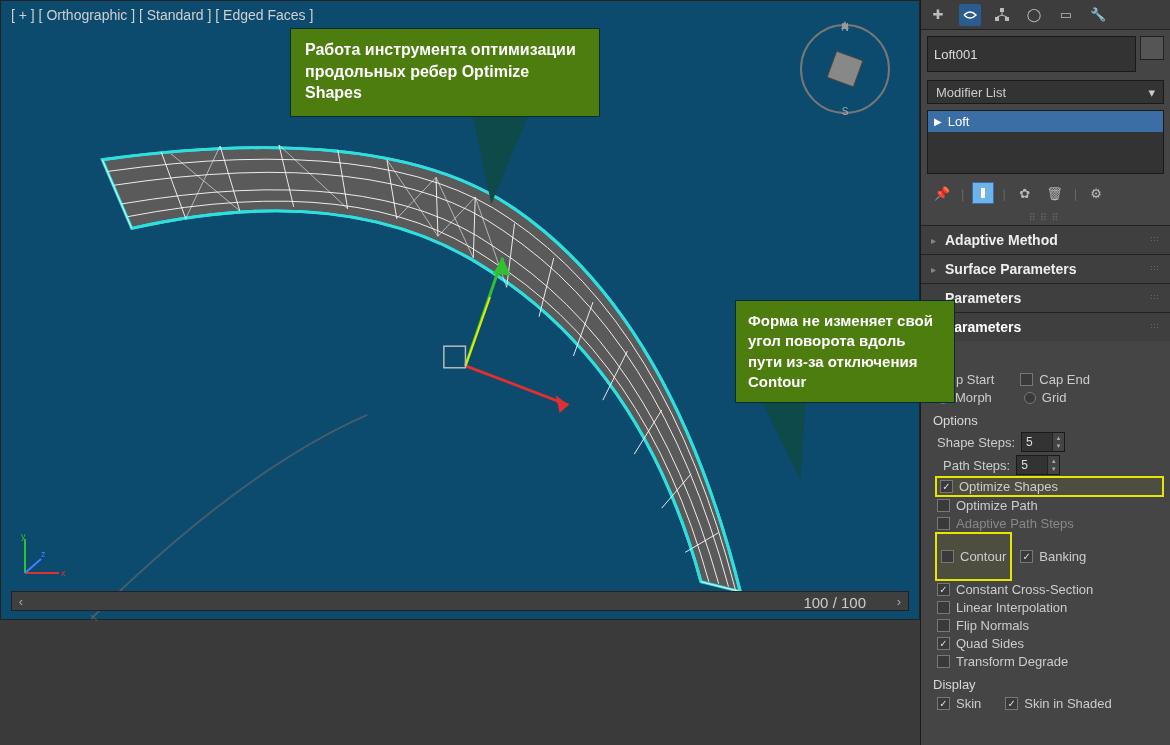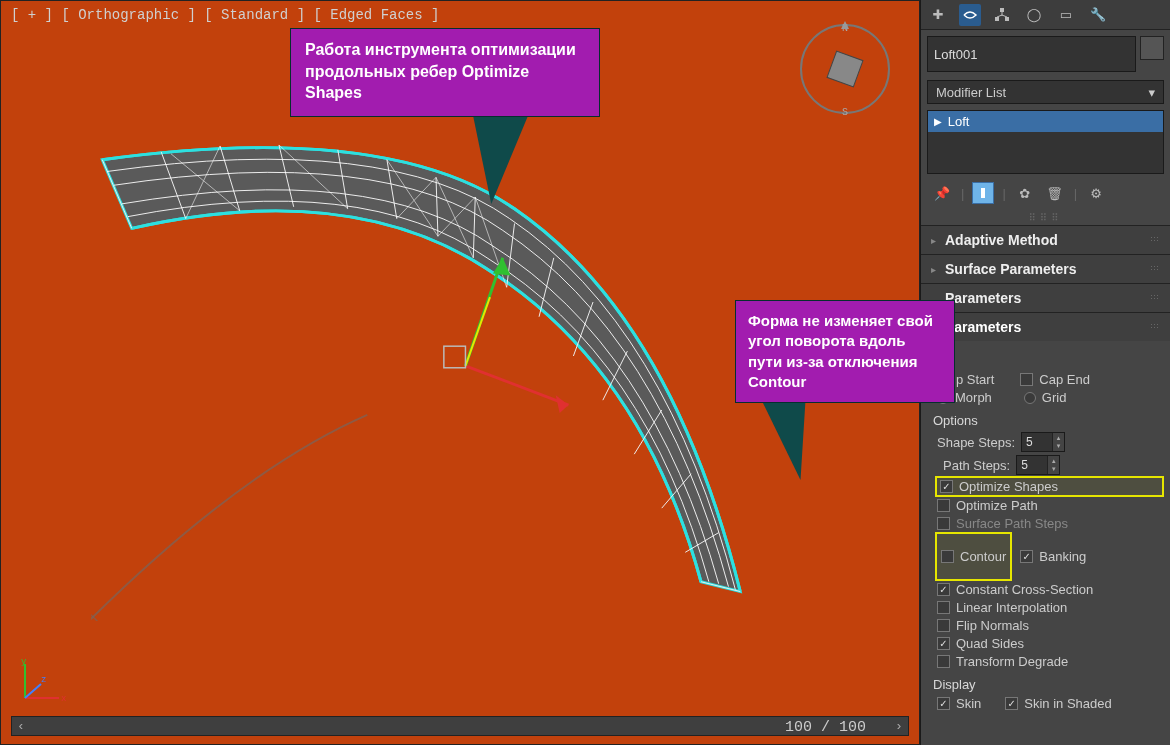--- a/index.html
+++ b/index.html
@@ -10,24 +10,23 @@
     font-size: 13px;
     color: #cccccc;
     overflow: hidden;
     position: relative;
   }
 
   
   .viewport {
     position: absolute;
     left: 0; top: 0;
-    width: 920px; height: 745px;
-    background: #c2410c;
+    width: 920px; height: 620px;
+    background: #0c4a6e;
     border: 1px solid #222;
-    font-family: Liberation Mono, monospace;
   }
   .viewport-label {
     position: absolute; top: 6px; left: 10px;
     color: #d0d0d0; font-size: 14px;
   }
   .viewcube {
     position: absolute; top: 18px; right: 24px;
     width: 100px; height: 100px;
     pointer-events: none;
   }
@@ -49,21 +48,21 @@
   }
   .scroll-track { flex: 1; position: relative; height: 100%; }
   .page-readout {
     position: absolute; right: 24px; top: 2px;
     color: #ccc; font-size: 15px;
   }
 
   
   .callout {
     position: absolute;
-    background: #a21caf;
+    background: #4d7c0f;
     border: 1px solid #062e2e;
     color: #fff;
     font-weight: bold;
     font-size: 16px;
     line-height: 1.35;
     padding: 10px 14px 12px 14px;
     max-width: 310px;
     z-index: 50;
   }
   .callout-1 { top: 28px; left: 290px; width: 310px; }
@@ -456,21 +455,21 @@
       <div class="row highlight" style="padding:1px 3px;">
         <span class="cbox checked"></span>
         <span>Optimize Shapes</span>
       </div>
       <div class="row">
         <span class="cbox"></span>
         <span>Optimize Path</span>
       </div>
       <div class="row dim">
         <span class="cbox"></span>
-        <span>Surface Path Steps</span>
+        <span>Adaptive Path Steps</span>
       </div>
       <div class="row">
         <span class="highlight" style="display:inline-flex; align-items:center; gap:6px; padding:15px 4px;">
           <span class="cbox"></span>
           <span>Contour</span>
         </span>
         <span class="cbox checked" style="margin-left:4px"></span>
         <span>Banking</span>
       </div>
       <div class="row">

